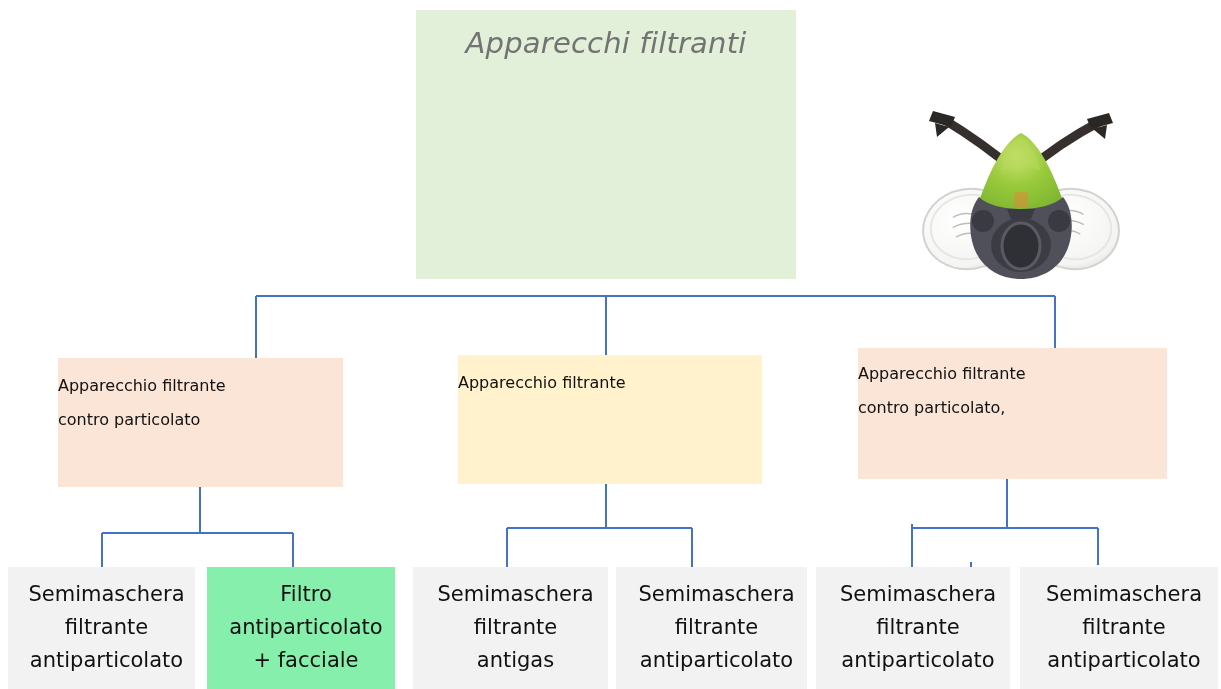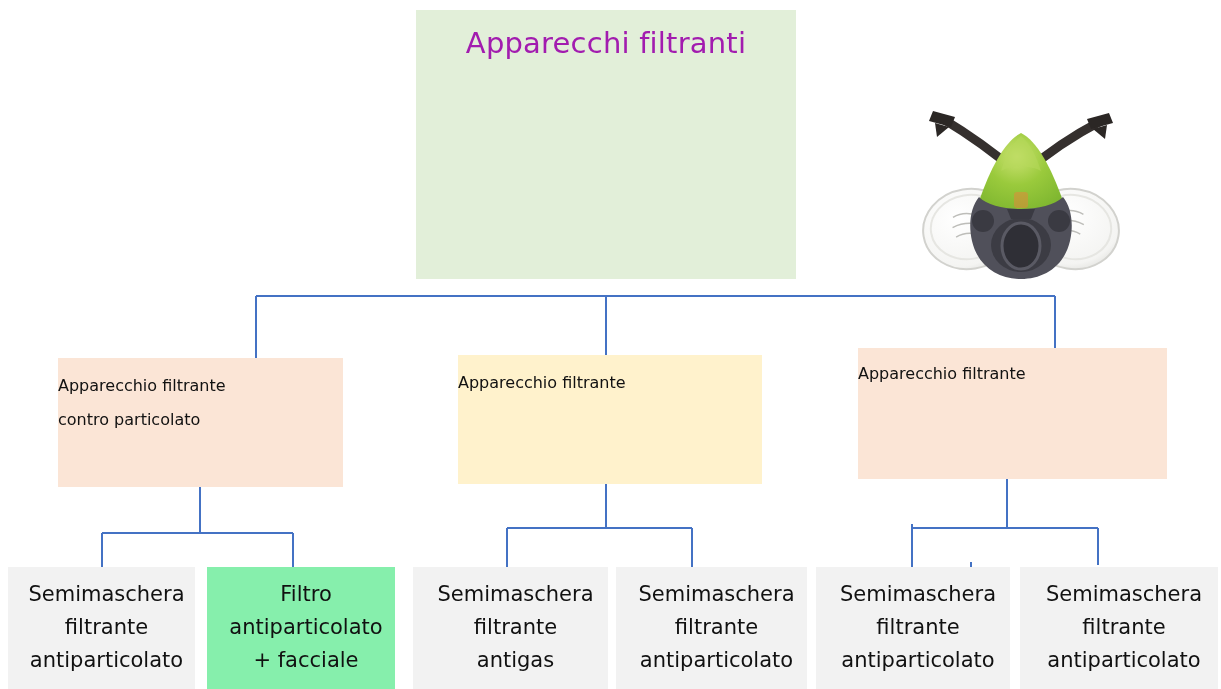--- a/index.html
+++ b/index.html
@@ -57,21 +57,21 @@
     <path d="M692,528 V567"></path>
 
     <path d="M1007,479 V528"></path>
     <path d="M912,528 H1098"></path>
     <path d="M912,524 V567"></path>
     <path d="M1098,528 V565"></path>
     <path d="M971,562 V567"></path>
   </svg>
 
   <div class="box root-box" style="background-color: rgb(226, 239, 217);">
-    <div class="root-title" style="color: #a21caf;">Apparecchi filtranti</div>
+    <div class="root-title" style="color: #737373; font-style: italic;">Apparecchi filtranti</div>
 
     <svg class="mask-wrap" viewBox="0 0 200 180">
       <defs>
         <radialGradient id="gGreen" cx="45%" cy="30%" r="80%">
           <stop offset="0%" stop-color="#CBE272"></stop>
           <stop offset="45%" stop-color="#9ACA3C"></stop>
           <stop offset="100%" stop-color="#7AB32E"></stop>
         </radialGradient>
         <radialGradient id="gCart" cx="40%" cy="35%" r="75%">
           <stop offset="0%" stop-color="#FFFFFF"></stop>
@@ -123,20 +123,21 @@
     <div>Apparecchio filtrante</div>
     <div>contro particolato</div>
   </div>
 
   <div class="box l2 l2-2" style="background-color: rgb(255, 242, 204);">
     <div>Apparecchio filtrante</div>
   </div>
 
   <div class="box l2 l2-3" style="background-color: rgb(251, 229, 214);">
     <div>Apparecchio filtrante</div>
+    <div>contro particolato,</div>
   </div>
 
   <div class="box l3 l3-1" style="background-color: rgb(242, 242, 242);">
     <div>Semimaschera</div>
     <div>filtrante</div>
     <div>antiparticolato</div>
   </div>
 
   <div class="box l3 l3-2" style="background-color: #86efac;">
     <div>Filtro</div>

